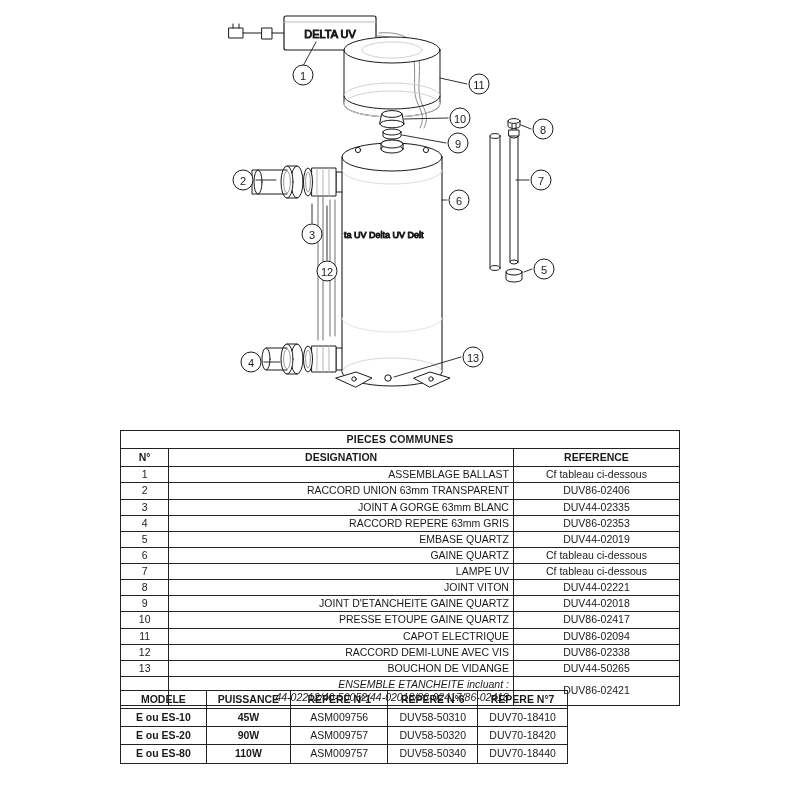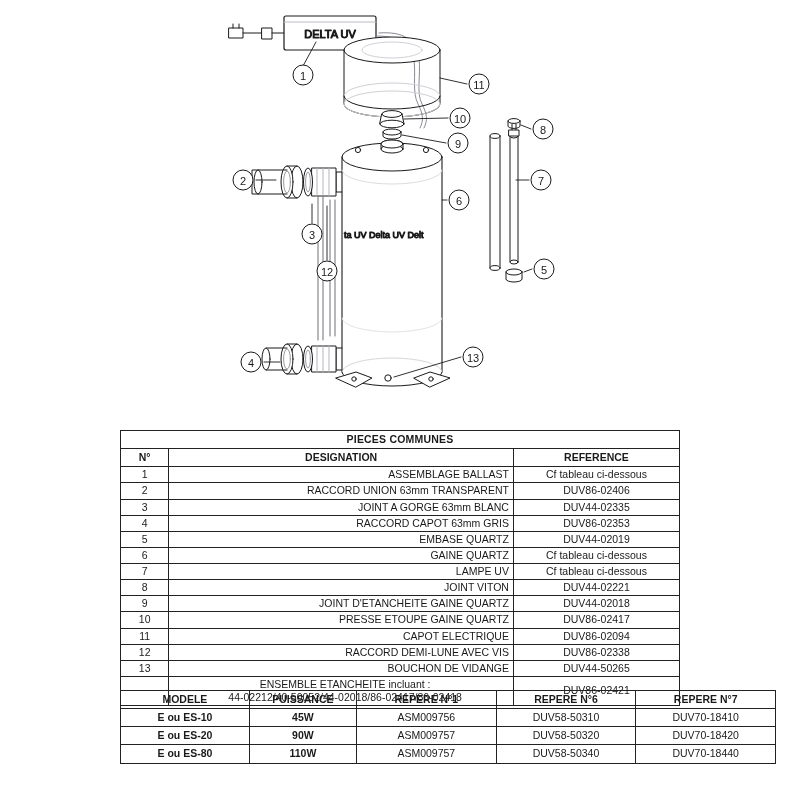--- a/index.html
+++ b/index.html
@@ -85,26 +85,27 @@
   #common-table td.c-des {
     width: 352px;
     text-align: right;
     padding-left: 12px;
   }
   #common-table td.c-ref {
     width: 166px;
     text-align: center;
   }
   #common-table td.c-des-multi {
-    text-align: center;
+    text-align: right;
     padding-left: 12px;
+    font-style: italic;
   }
 
   
-  #models-table { position: absolute; left: 120px; top: 690px; width: 656px; }
+  #models-table { position: absolute; left: 120px; top: 690px; width: 448px; }
   #models-table td {
     text-align: center;
     padding: 2px 4px;
     font-size: 10.5px;
   }
   #models-table .head-row td {
     font-weight: bold;
   }
   #models-table td.m-model { width: 110px; font-weight: bold; }
   #models-table td.m-power { width: 90px; font-weight: bold; }
@@ -357,21 +358,21 @@
         <td class="c-des">RACCORD UNION 63mm TRANSPARENT</td>
         <td class="c-ref">DUV86-02406</td>
       </tr>
       <tr>
         <td class="c-num">3</td>
         <td class="c-des">JOINT A GORGE 63mm BLANC</td>
         <td class="c-ref">DUV44-02335</td>
       </tr>
       <tr>
         <td class="c-num">4</td>
-        <td class="c-des">RACCORD CAPOT 63mm GRIS</td>
+        <td class="c-des">RACCORD REPERE 63mm GRIS</td>
         <td class="c-ref">DUV86-02353</td>
       </tr>
       <tr>
         <td class="c-num">5</td>
         <td class="c-des">EMBASE QUARTZ</td>
         <td class="c-ref">DUV44-02019</td>
       </tr>
       <tr>
         <td class="c-num">6</td>
         <td class="c-des">GAINE QUARTZ</td>

